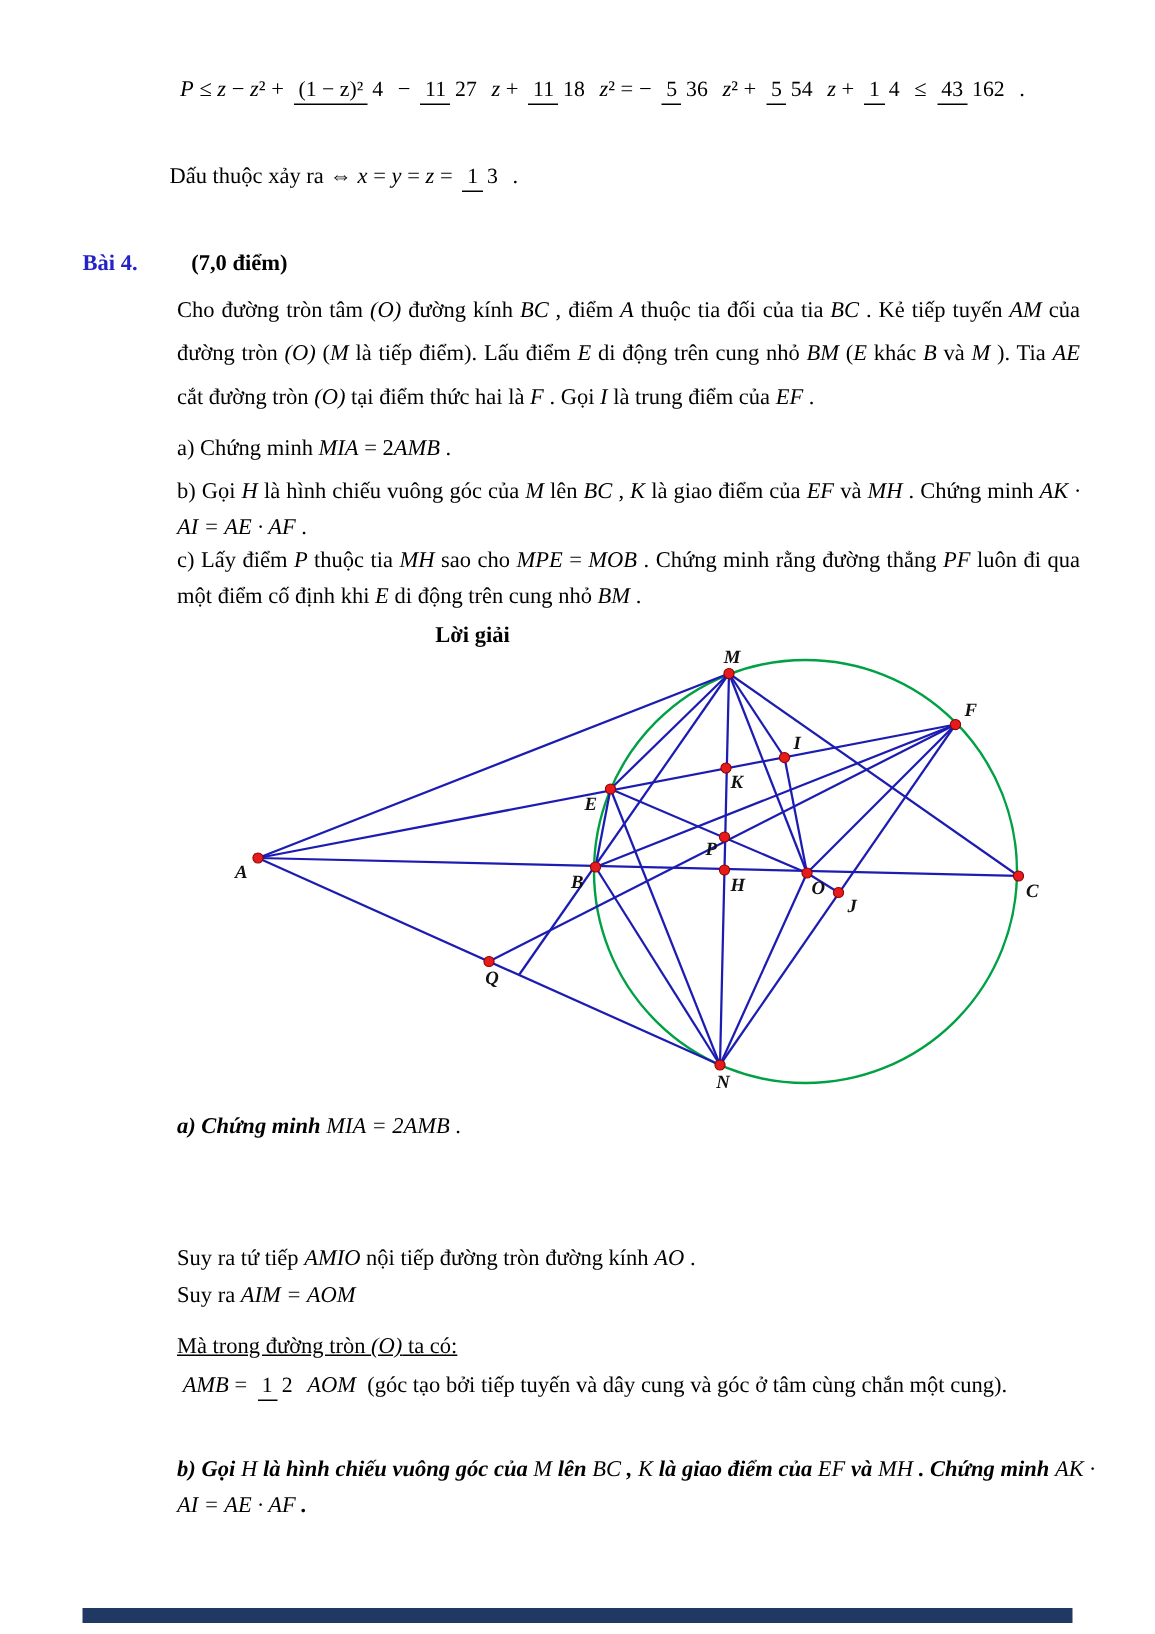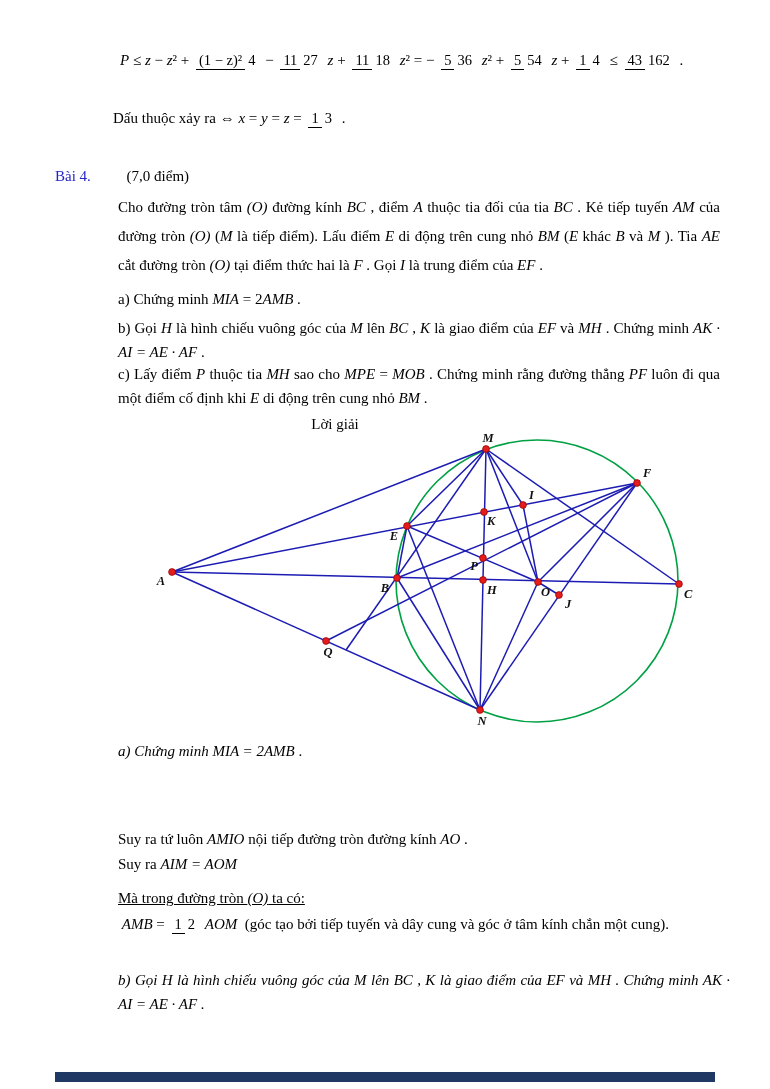--- a/index.html
+++ b/index.html
@@ -1,20 +1,20 @@
 <!DOCTYPE html>
 <html><head>
 <meta charset="utf-8">
 <style>
   html,body{margin:0;padding:0;background:#ffffff;}
   .page{position:relative;width:770px;height:1089px;background:#fff;
         font-family:"Liberation Serif", serif;color:#000;overflow:hidden;}
   .abs{position:absolute;}
   .it{font-style:italic;}
-  .bd{font-weight:normal;}
+  .bd{font-weight:bold;}
   .txt{font-size:15px;}
   .fx{display:flex;align-items:center;white-space:pre;font-size:15px;}
   .wrapblock{font-size:15px;text-align:justify;}
   .frac{display:inline-flex;flex-direction:row;text-align:center;
         vertical-align:middle;margin:0 3px;line-height:1.15;font-size:14.5px;}
   .frac .num{border-bottom:1px solid #000;padding:0 3px;display:block;}
   .frac .den{padding:0 3px;display:block;}
   .blue{color:#2323c8;}
   .ptlabel{font-size:12.5px;font-style:italic;font-weight:bold;fill:#111;
            font-family:"Liberation Serif", serif;}
@@ -35,21 +35,21 @@
   </div>
 
   <div class="abs wrapblock" style="left:118px;top:193px;width:602px;line-height:29px;"><span>Cho đường tròn tâm </span><span class="it">(O)</span><span> đường kính </span><span class="it">BC</span><span> , điểm </span><span class="it">A</span><span> thuộc tia đối của tia </span><span class="it">BC</span><span> . Kẻ tiếp tuyến </span><span class="it">AM</span><span> của đường tròn </span><span class="it">(O)</span><span> (</span><span class="it">M</span><span> là tiếp điểm). Lấu điểm </span><span class="it">E</span><span> di động trên cung nhỏ </span><span class="it">BM</span><span> (</span><span class="it">E</span><span> khác </span><span class="it">B</span><span> và </span><span class="it">M</span><span> ). Tia </span><span class="it">AE</span><span> cắt đường tròn </span><span class="it">(O)</span><span> tại điểm thức hai là </span><span class="it">F</span><span> . Gọi </span><span class="it">I</span><span> là trung điểm của </span><span class="it">EF</span><span> .</span></div>
 
   <div class="abs txt" style="left:118px;top:291px;"><span>a) Chứng minh </span><span class="it">MIA</span><span> = 2</span><span class="it">AMB</span><span> .</span></div>
 
   <div class="abs wrapblock" style="left:118px;top:317px;width:602px;line-height:23.5px;"><span>b) Gọi </span><span class="it">H</span><span> là hình chiếu vuông góc của </span><span class="it">M</span><span> lên </span><span class="it">BC</span><span> , </span><span class="it">K</span><span> là giao điểm của </span><span class="it">EF</span><span> và </span><span class="it">MH</span><span> . Chứng minh </span><span class="it">AK · AI = AE · AF</span><span> .</span></div>
 
   <div class="abs wrapblock" style="left:118px;top:362px;width:602px;line-height:24px;"><span>c) Lấy điểm </span><span class="it">P</span><span> thuộc tia </span><span class="it">MH</span><span> sao cho </span><span class="it">MPE</span><span> = </span><span class="it">MOB</span><span> . Chứng minh rằng đường thẳng </span><span class="it">PF</span><span> luôn đi qua một điểm cố định khi </span><span class="it">E</span><span> di động trên cung nhỏ </span><span class="it">BM</span><span> .</span></div>
 
-  <div class="abs txt bd" style="left:0;top:416px;width:630px;text-align:center;padding-left:20px;">Lời giải</div>
+  <div class="abs txt bd" style="left:0;top:416px;width:630px;text-align:center;">Lời giải</div>
 
   <svg class="abs" style="left:0;top:430px;" width="770" height="305" viewBox="0 430 770 305">
       <circle cx="537" cy="581" r="141" fill="none" stroke="#00a044" stroke-width="1.6"></circle>
       <line x1="172" y1="572" x2="679" y2="584" stroke="#1c1cb3" stroke-width="1.5"></line>
       <line x1="172" y1="572" x2="486" y2="449" stroke="#1c1cb3" stroke-width="1.5"></line>
       <line x1="172" y1="572" x2="637" y2="483" stroke="#1c1cb3" stroke-width="1.5"></line>
       <line x1="172" y1="572" x2="480" y2="710" stroke="#1c1cb3" stroke-width="1.5"></line>
       <line x1="486" y1="449" x2="480" y2="710" stroke="#1c1cb3" stroke-width="1.5"></line>
       <line x1="486" y1="449" x2="407" y2="526" stroke="#1c1cb3" stroke-width="1.5"></line>
       <line x1="486" y1="449" x2="346" y2="650" stroke="#1c1cb3" stroke-width="1.5"></line>
@@ -94,25 +94,25 @@
       <circle cx="326" cy="641" r="3.4" fill="#e51c1c" stroke="#8f0000" stroke-width="0.7"></circle>
       <text x="328" y="656" text-anchor="middle" class="ptlabel">Q</text>
       <circle cx="480" cy="710" r="3.4" fill="#e51c1c" stroke="#8f0000" stroke-width="0.7"></circle>
       <text x="482" y="725" text-anchor="middle" class="ptlabel">N</text>
     </svg>
 
   <div class="abs txt" style="left:118px;top:743px;"><span class="it bd">a) Chứng minh </span><span class="it">MIA = 2AMB</span><span> .</span></div>
 
 
 
-  <div class="abs txt" style="left:118px;top:831px;"><span>Suy ra tứ luôn </span><span class="it">AMIO</span><span>  nội tiếp đường tròn đường kính </span><span class="it">AO</span><span> .</span></div>
+  <div class="abs txt" style="left:118px;top:831px;"><span>Suy ra tứ tiếp </span><span class="it">AMIO</span><span>  nội tiếp đường tròn đường kính </span><span class="it">AO</span><span> .</span></div>
 
   <div class="abs txt" style="left:118px;top:856px;"><span>Suy ra </span><span class="it">AIM = AOM</span></div>
 
   <div class="abs txt" style="left:118px;top:890px;text-decoration:underline;"><span>Mà trong đường tròn </span><span class="it">(O)</span><span>  ta có:</span></div>
 
-  <div class="abs fx" style="left:118px;top:916px;"><span> </span><span class="it">AMB</span><span> = </span><span class="frac"><span class="num">1</span><span class="den">2</span></span><span> </span><span class="it">AOM</span><span>  (góc tạo bởi tiếp tuyến và dây cung và góc ở tâm kính chắn một cung).</span></div>
+  <div class="abs fx" style="left:118px;top:916px;"><span> </span><span class="it">AMB</span><span> = </span><span class="frac"><span class="num">1</span><span class="den">2</span></span><span> </span><span class="it">AOM</span><span>  (góc tạo bởi tiếp tuyến và dây cung và góc ở tâm cùng chắn một cung).</span></div>
 
   <div class="abs wrapblock" style="left:118px;top:968px;width:612px;line-height:24px;"><span class="it bd">b) Gọi </span><span class="it">H</span><span class="it bd"> là hình chiếu vuông góc của </span><span class="it">M</span><span class="it bd"> lên </span><span class="it">BC</span><span class="it bd"> , </span><span class="it">K</span><span class="it bd"> là giao điểm của </span><span class="it">EF</span><span class="it bd"> và </span><span class="it">MH</span><span class="it bd"> . </span><span class="it bd">Chứng minh </span><span class="it">AK · AI = AE · AF</span><span class="it bd"> .</span></div>
 
   <div class="abs footerbar" style="left:55px;top:1072px;width:660px;height:10px;"></div>
 
 </div>
 
 </body></html>

